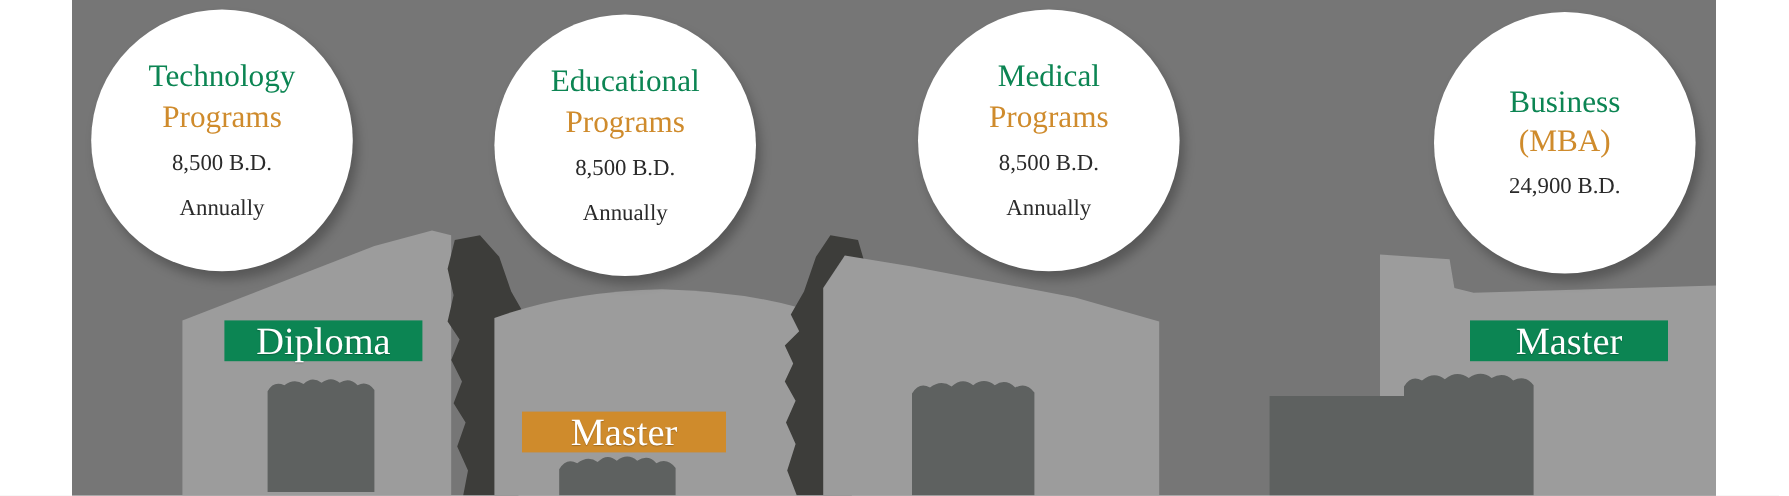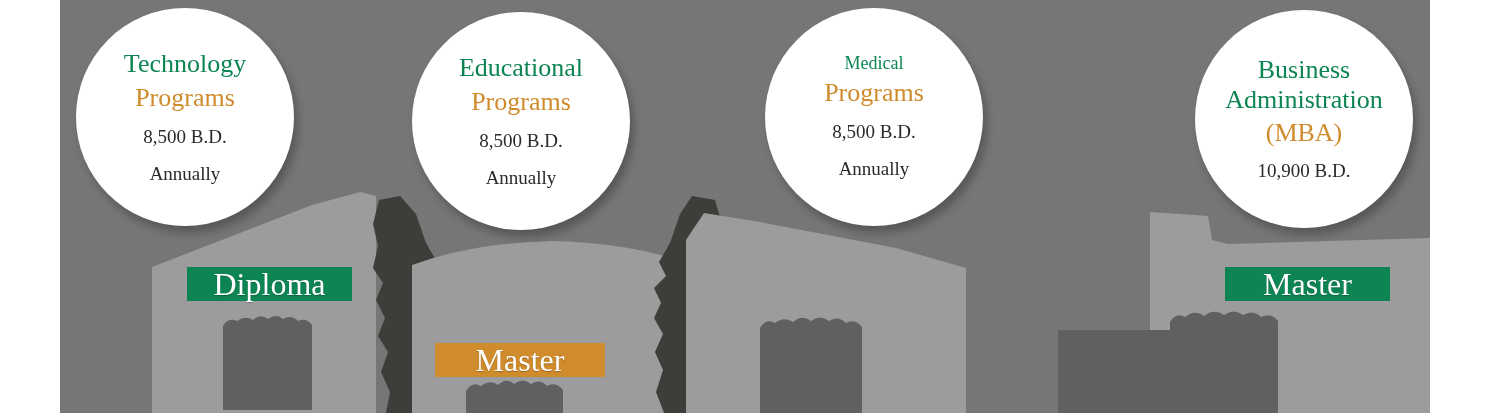--- a/index.html
+++ b/index.html
@@ -75,21 +75,21 @@
   #bubble-2 {
     left: 352px; top: 12px; width: 218px; height: 218px;
   }
   #bubble-2 .bub-green  { font-size: 26px; }
   #bubble-2 .bub-orange { font-size: 26px; margin-top: 5px; }
   #bubble-2 .bub-cost   { font-size: 19px; margin-top: 14px; }
   
   #bubble-3 {
     left: 705px; top: 8px; width: 218px; height: 218px;
   }
-  #bubble-3 .bub-green  { font-size: 18px; }
+  #bubble-3 .bub-green  { font-size: 26px; }
   #bubble-3 .bub-orange { font-size: 26px; margin-top: 5px; }
   #bubble-3 .bub-cost   { font-size: 19px; margin-top: 14px; }
   
   #bubble-4 {
     left: 1135px; top: 10px; width: 218px; height: 218px;
   }
   #bubble-4 .bub-green  { font-size: 26px; }
   #bubble-4 .bub-orange { font-size: 26px; margin-top: 4px; }
   #bubble-4 .bub-cost   { font-size: 19px; margin-top: 13px; }
   
@@ -162,23 +162,22 @@
 
     <div class="bubble" id="bubble-3">
       <div class="bub-green">Medical</div>
       <div class="bub-orange">Programs</div>
       <div class="bub-cost">8,500 B.D.</div>
       <div class="bub-cost">Annually</div>
     </div>
 
     <div class="bubble" id="bubble-4">
       <div class="bub-green">Business</div>
-      <div class="bub-green">Administration</div>
       <div class="bub-orange">(MBA)</div>
-      <div class="bub-cost">10,900 B.D.</div>
+      <div class="bub-cost">24,900 B.D.</div>
     </div>
 
     <div class="badge badge-green" id="badge-1">Diploma</div>
     <div class="badge badge-orange" id="badge-2">Master</div>
     <div class="badge badge-green" id="badge-4">Master</div>
 
   </div>
 </div>
 
 </body></html>

